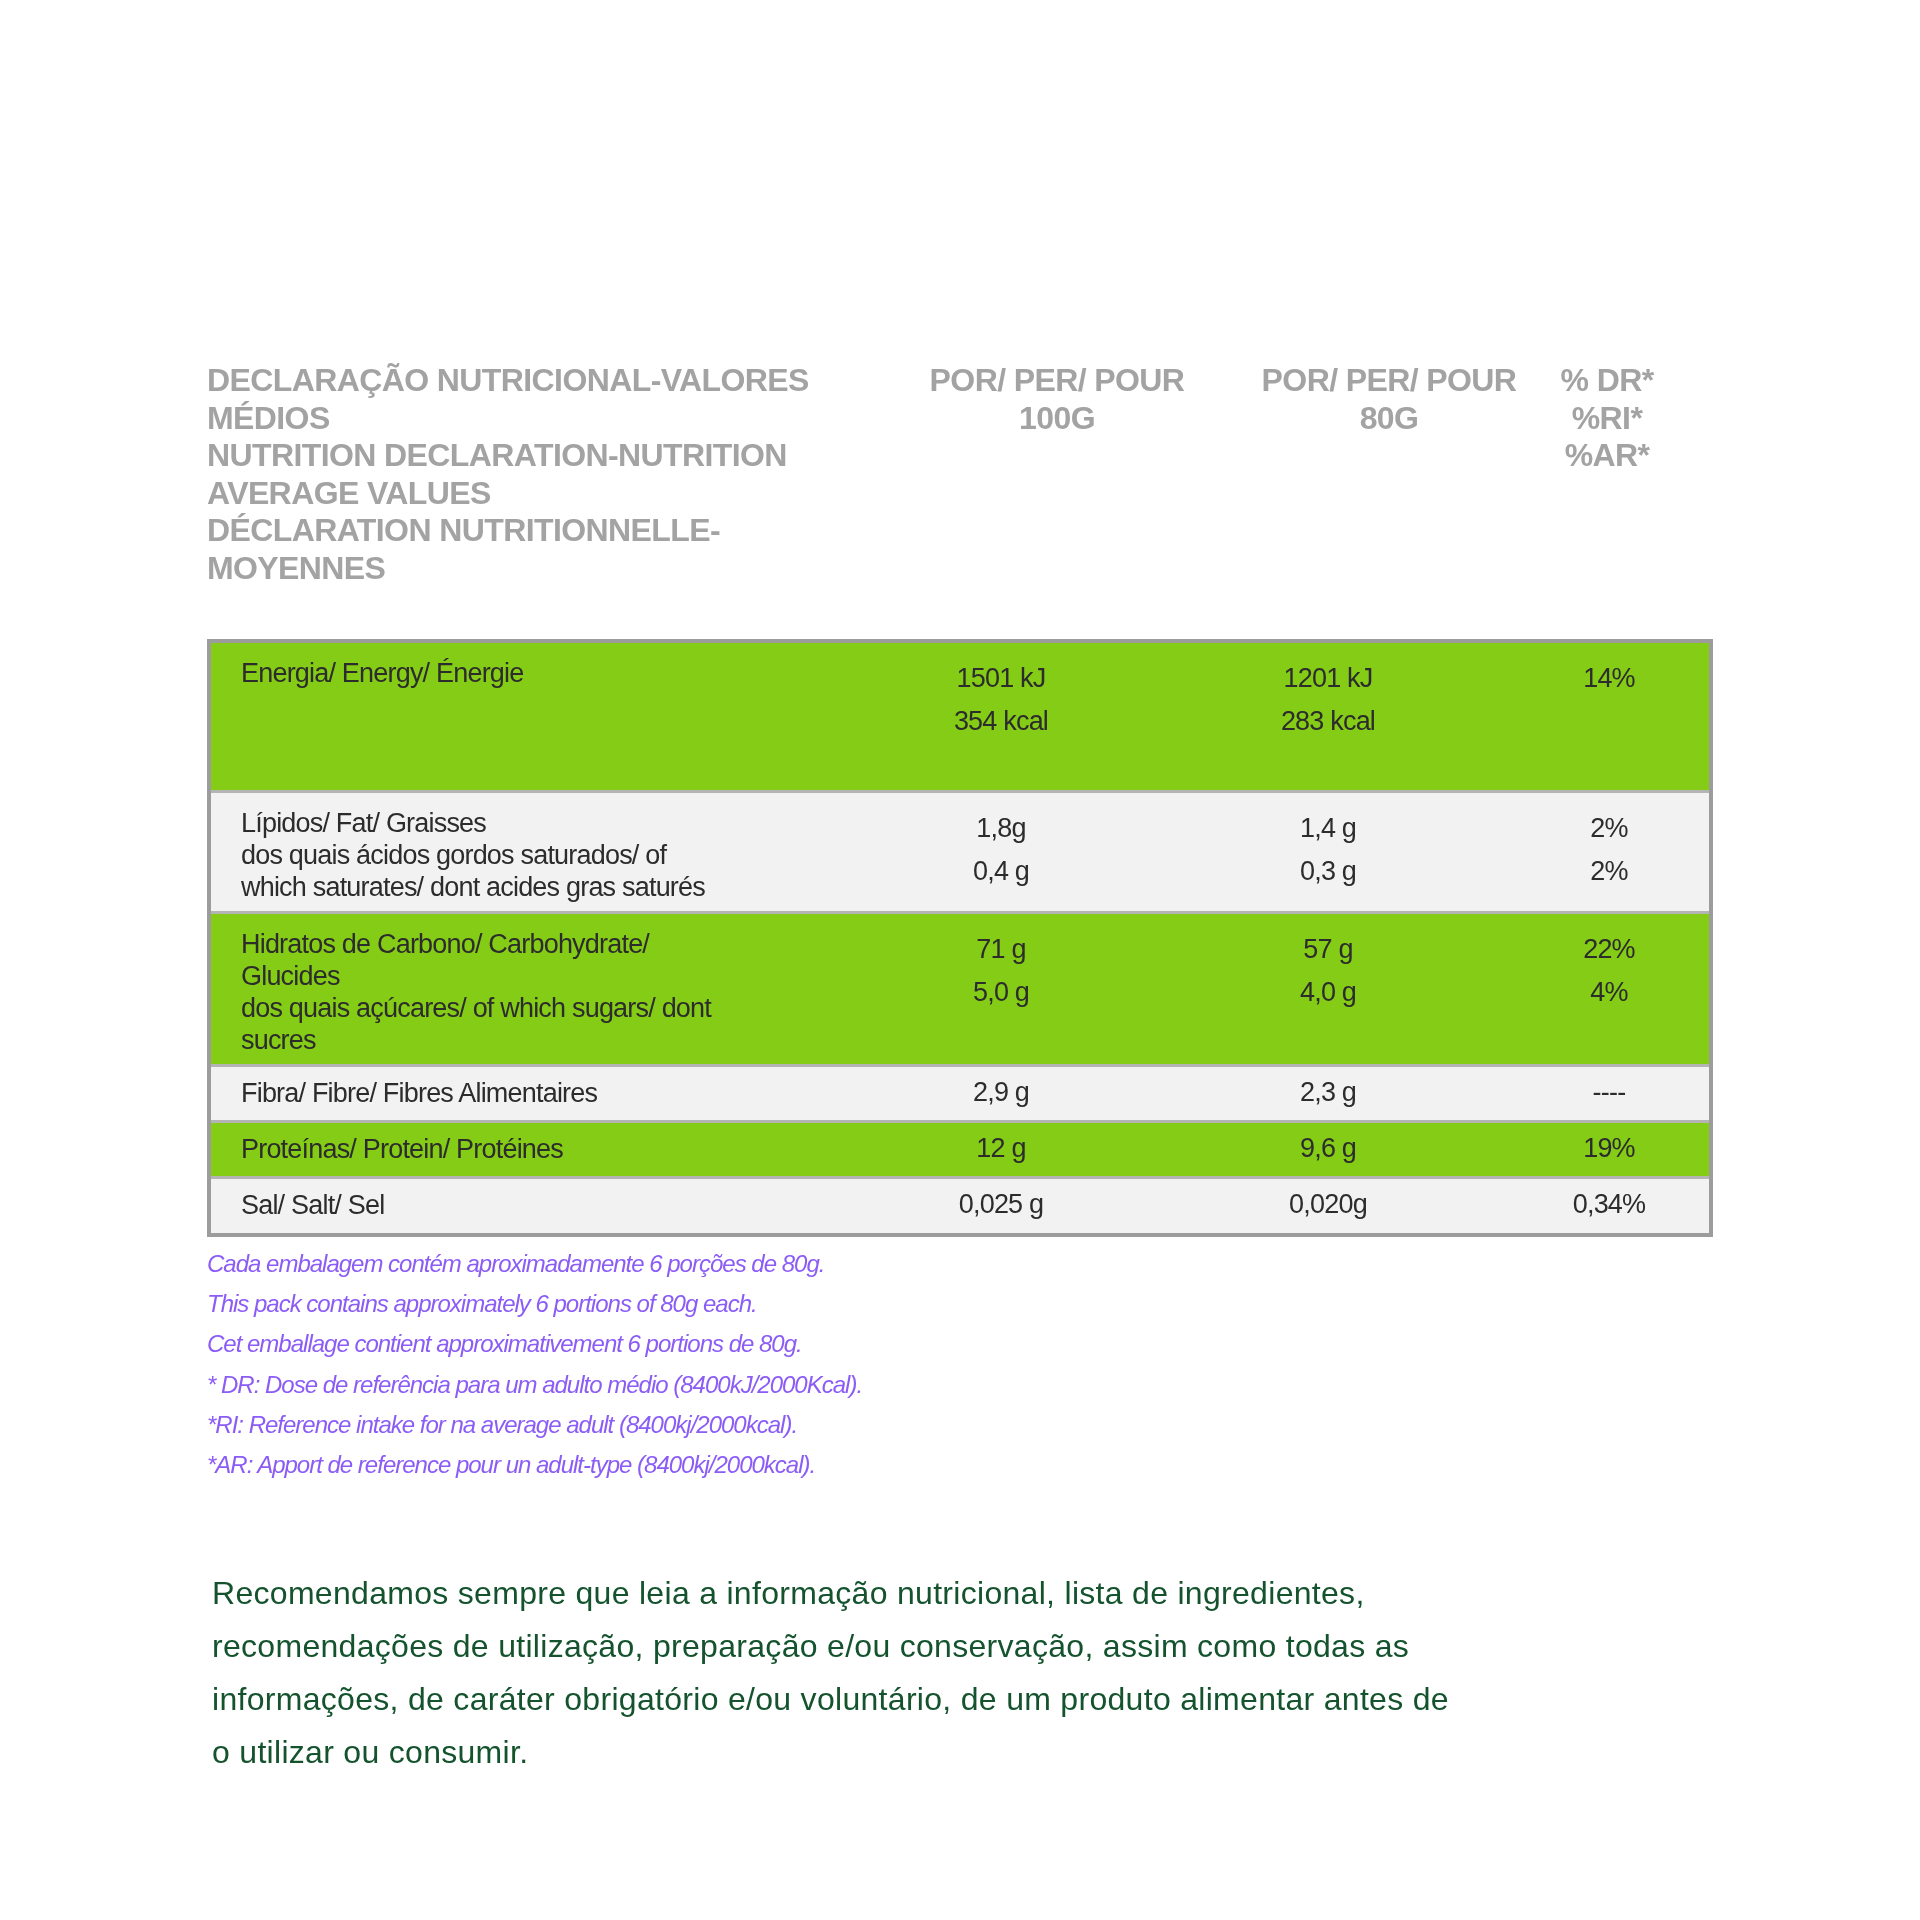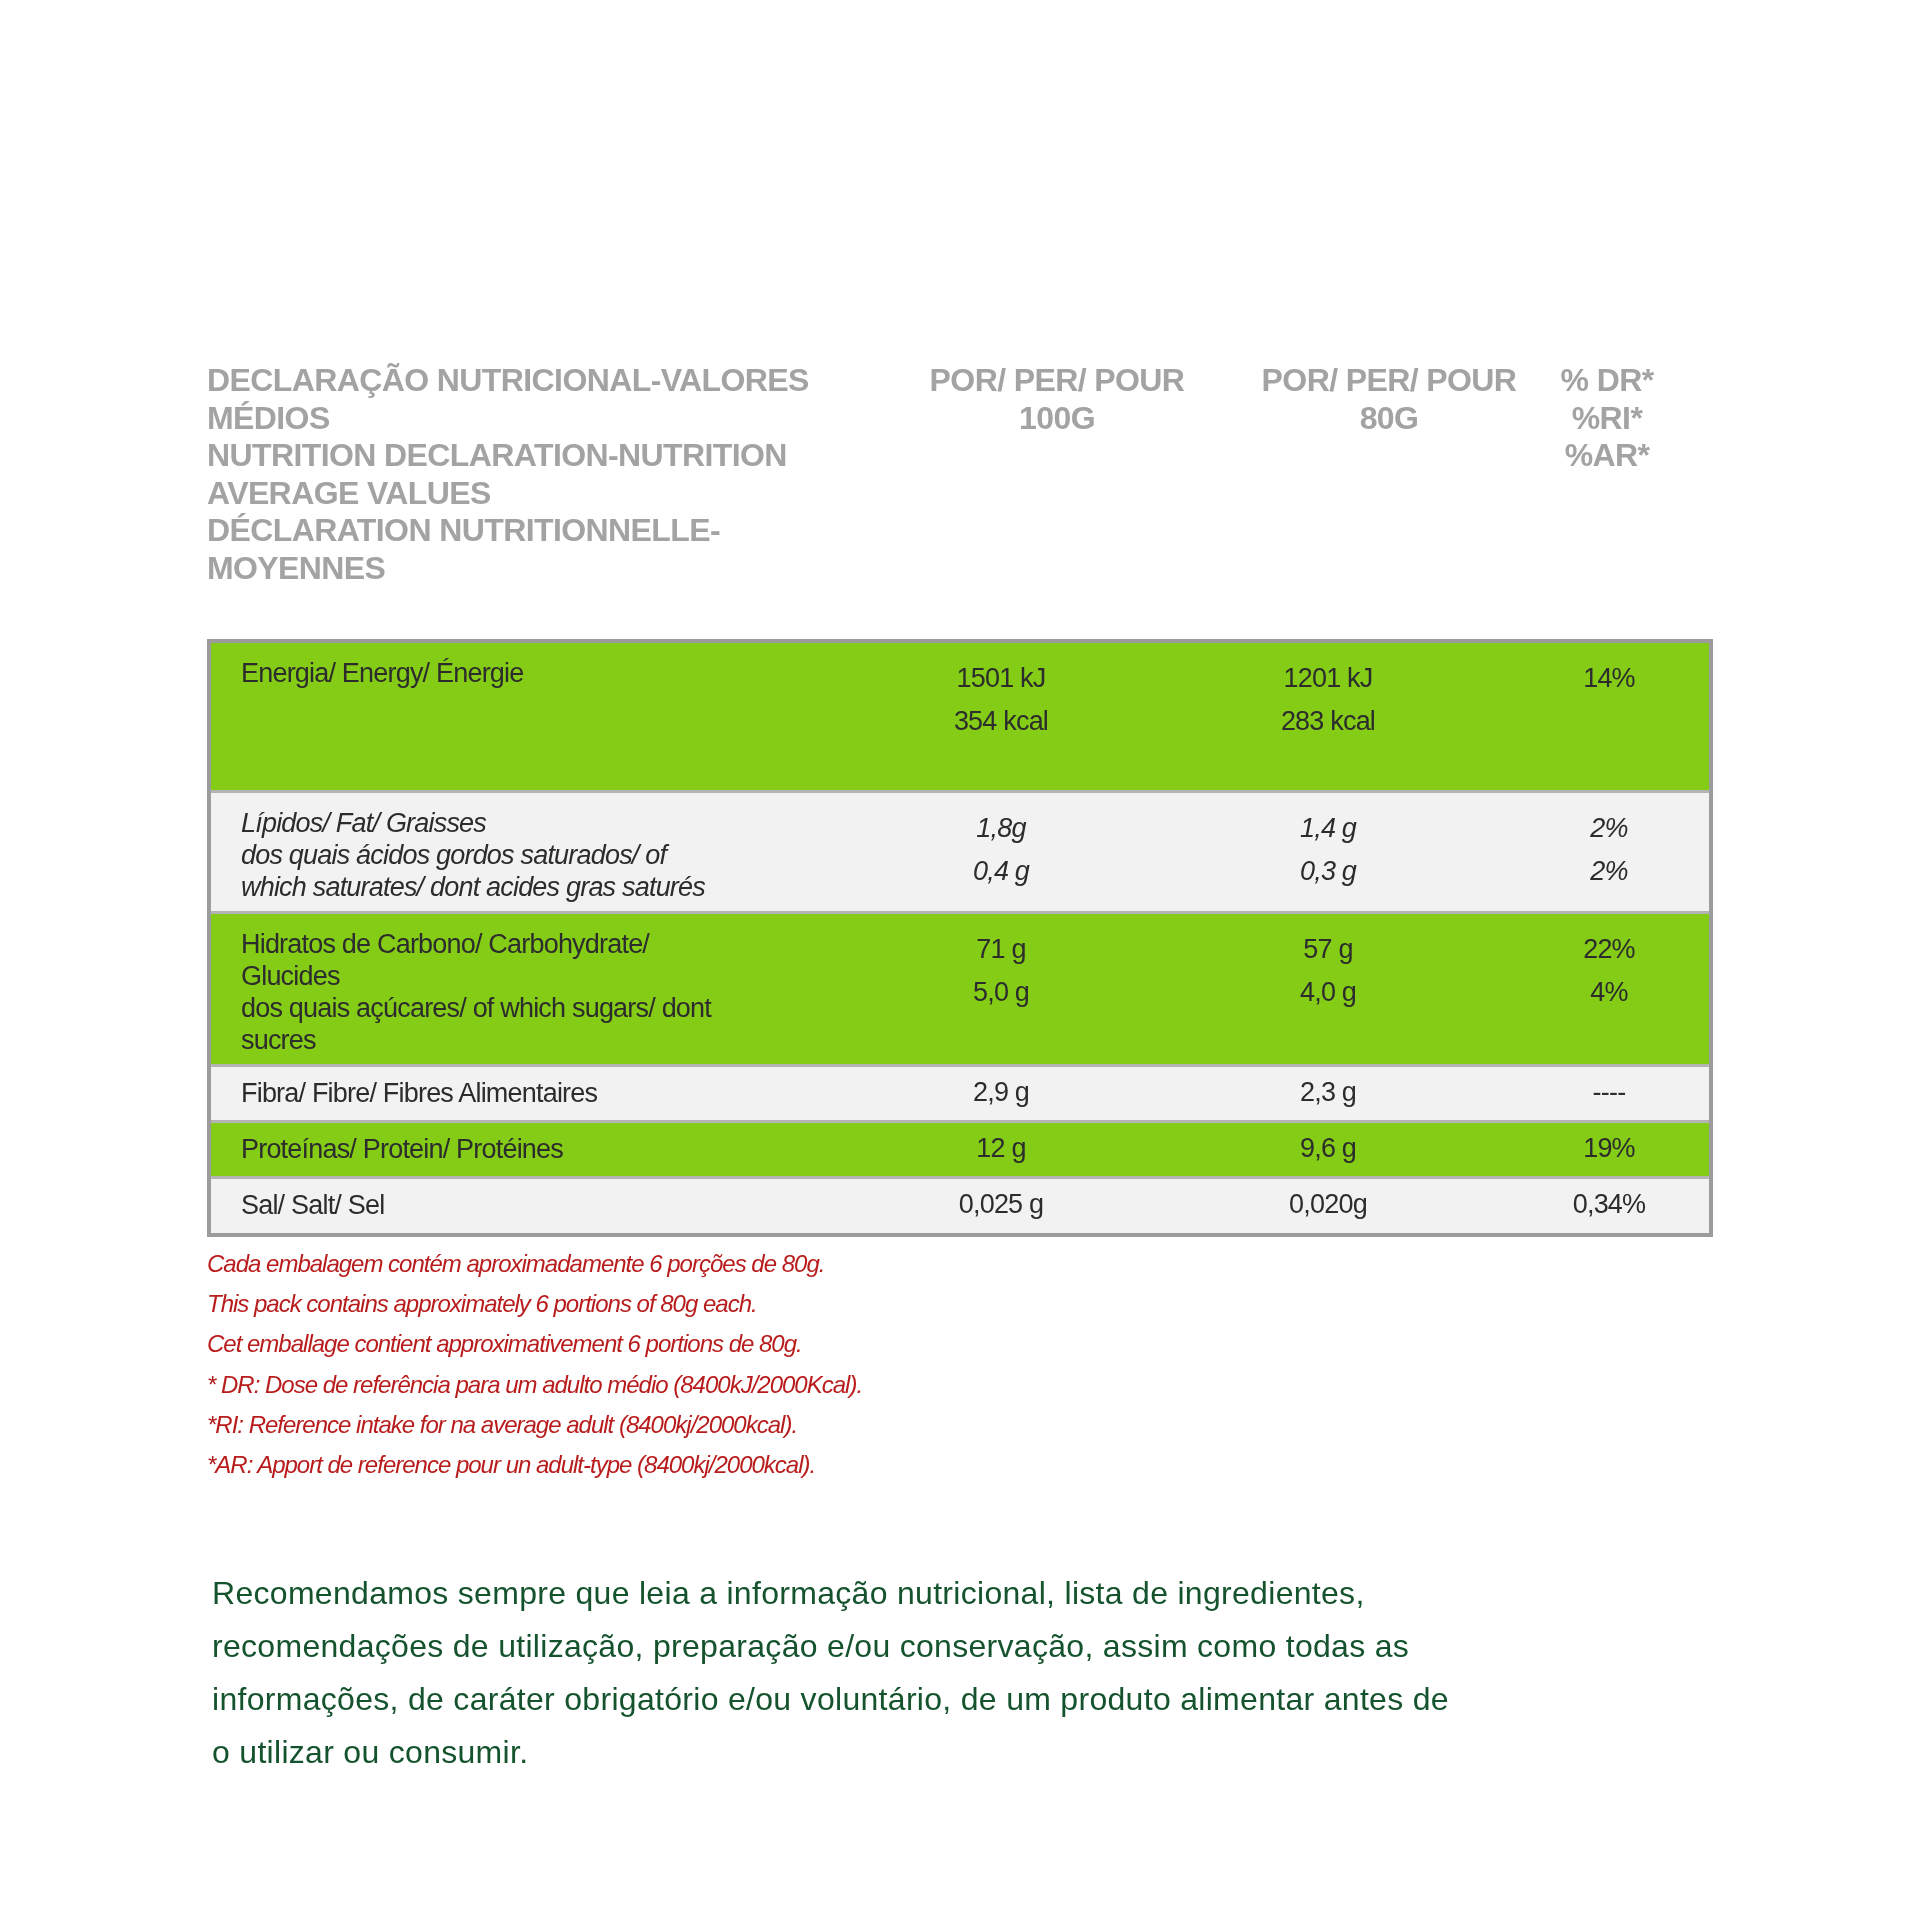--- a/index.html
+++ b/index.html
@@ -85,21 +85,21 @@
       text-align: center;
       line-height: 43px;
     }
     .cell-100 { left: 790px; width: 240px; margin-left: -120px; }
     .cell-80 { left: 1117px; width: 240px; margin-left: -120px; }
     .cell-ri { left: 1398px; width: 200px; margin-left: -100px; }
     .notes {
       position: absolute;
       left: 207px;
       top: 1244px;
-      color: #b91c1c;
+      color: #8b5cf6;
       font-style: italic;
       font-size: 24px;
       line-height: 40.2px;
       letter-spacing: -1px;
     }
     .notes div { white-space: nowrap; }
     .recommend {
       position: absolute;
       left: 212px;
       top: 1567px;
@@ -150,21 +150,21 @@
     </div>
     <div class="cell-v cell-80">
       <div>1201 kJ</div>
       <div>283 kcal</div>
     </div>
     <div class="cell-v cell-ri">
       <div>14%</div>
     </div>
   </div>
 
-  <div class="row shade" style="height:121px;font-style:italic;">
+  <div class="row shade" style="height:121px;">
     <div class="cell-name">
       <div>Lípidos/ Fat/ Graisses</div>
       <div>dos quais ácidos gordos saturados/ of</div>
       <div>which saturates/ dont acides gras saturés</div>
     </div>
     <div class="cell-v cell-100">
       <div>1,8g</div>
       <div>0,4 g</div>
     </div>
     <div class="cell-v cell-80">

